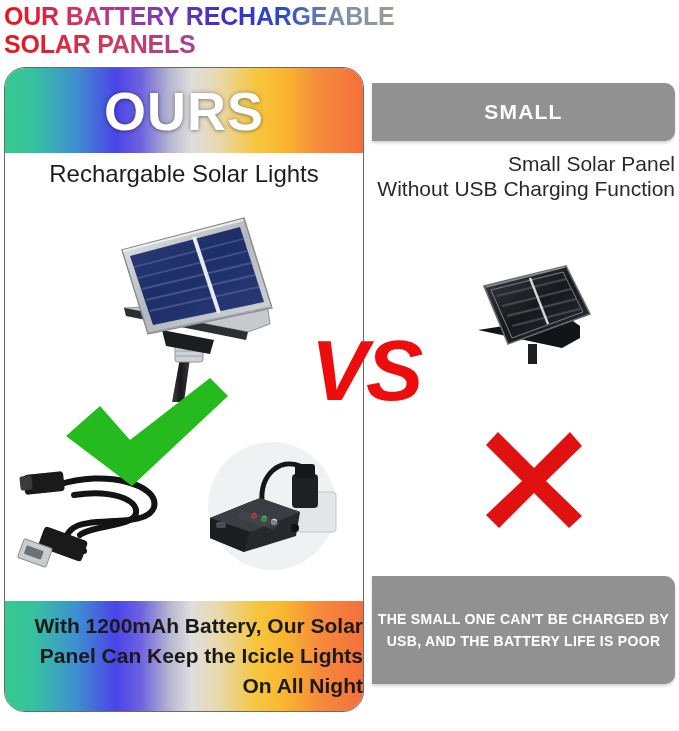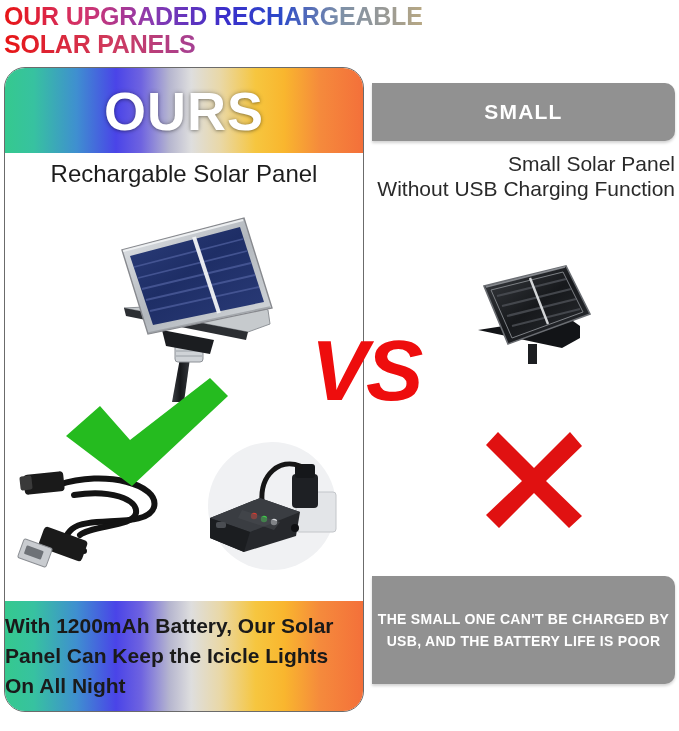--- a/index.html
+++ b/index.html
@@ -45,21 +45,21 @@
     font-size:54px;font-weight:bold;color:#ffffff;letter-spacing:1px;
     text-shadow:0 0 5px rgba(0,0,0,.30), 0 1px 3px rgba(0,0,0,.25);
   }
   .ours-sub{
     position:absolute;left:0;top:92px;width:100%;text-align:center;
     font-size:24px;color:#1d1d1d;
   }
   .ours-bottom{
     position:absolute;left:0;bottom:0;width:100%;height:110px;
     display:flex;flex-direction:column;align-items:center;justify-content:center;
-    font-size:21px;font-weight:bold;color:#1a1a1a;line-height:30px;text-align:left;
+    font-size:21px;font-weight:bold;color:#1a1a1a;line-height:30px;text-align:right;
   }
 
   .card-others{
     position:absolute;left:372px;top:83px;width:303px;height:601px;
     background:#ffffff;box-sizing:border-box;
   }
   .others-head{
     position:absolute;left:0;top:0;width:303px;height:58px;
     background:#919191;border-radius:0 10px 10px 0;
     display:flex;align-items:center;justify-content:center;
@@ -105,21 +105,21 @@
 
   
   .charger{position:absolute;left:196px;top:440px;width:152px;height:132px;}
 
   svg{display:block;}
 </style>
 </head>
 <body>
 
 <div class="headline">
-  <span class="ln ln1">OUR UPGRADED RECHARGEABLE</span>
+  <span class="ln ln1">OUR BATTERY RECHARGEABLE</span>
   <span class="ln ln2">SOLAR PANELS</span>
 </div>
 
 <div class="card-others">
 
   <div class="others-head">
     <span>SMALL</span>
   </div>
 
   <div class="others-sub">
@@ -174,21 +174,21 @@
     </g>
   </svg>
 </div>
 
 <div class="card-ours">
 
   <div class="ours-head rainbow">
     <span>OURS</span>
   </div>
 
-  <div class="ours-sub">Rechargable Solar Panel</div>
+  <div class="ours-sub">Rechargable Solar Lights</div>
 
   <div class="ours-bottom rainbow">
     <span>With 1200mAh Battery, Our Solar Panel Can Keep the Icicle Lights On All Night</span>
   </div>
 </div>
 
 <div class="panel-ours">
   <svg width="180" height="190" viewBox="0 0 180 190">
     <defs>
       <linearGradient id="cellG" x1="0" y1="0" x2="1" y2="1">

